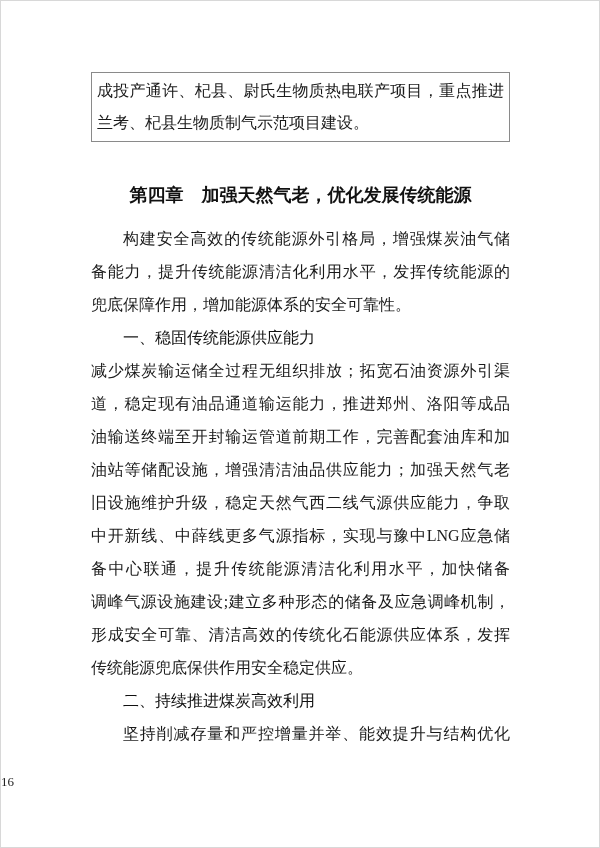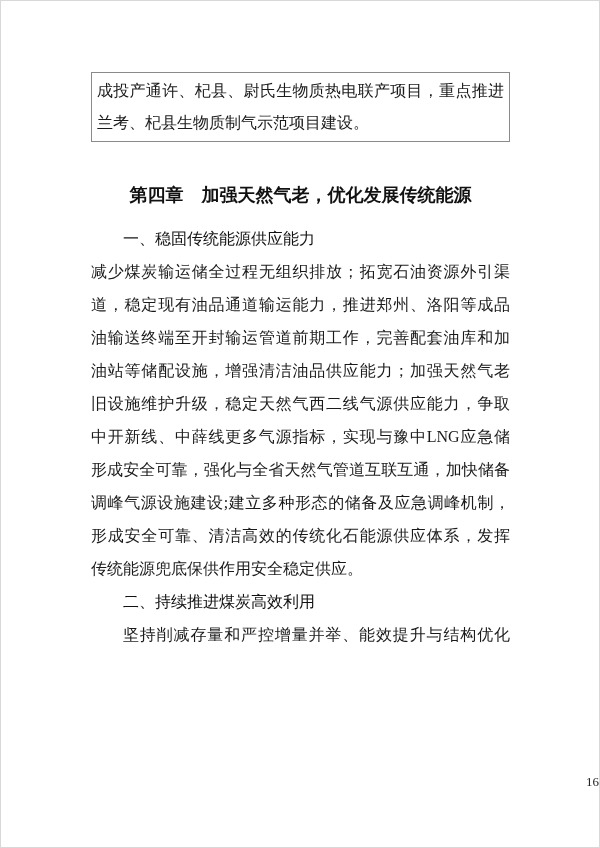--- a/index.html
+++ b/index.html
@@ -56,48 +56,53 @@
     height: 33px;
     font-weight: normal;
     text-indent: 32px;
     color: #111111;
   }
   .pageno {
     position: absolute;
     left: 0;
     right: 0;
     top: 773px;
-    text-align: right;
+    text-align: left;
     font-size: 13px;
     color: #222222;
   }
 </style>
 </head>
 <body>
 
 <div class="page">
 
   <div class="callout">
     <div class="cline just">成投产通许、杞县、尉氏生物质热电联产项目，重点推进</div>
     <div class="cline">兰考、杞县生物质制气示范项目建设。</div>
   </div>
 
   <div class="chapter">第四章　加强天然气老，优化发展传统能源</div>
 
+  <div>
+    <div class="line just ind">构建安全高效的传统能源外引格局，增强煤炭油气储</div>
+    <div class="line just">备能力，提升传统能源清洁化利用水平，发挥传统能源的</div>
+    <div class="line">兜底保障作用，增加能源体系的安全可靠性。</div>
+  </div>
 
   <div class="heading">一、稳固传统能源供应能力</div>
 
   <div>
     <div class="line just">减少煤炭输运储全过程无组织排放；拓宽石油资源外引渠</div>
     <div class="line just">道，稳定现有油品通道输运能力，推进郑州、洛阳等成品</div>
     <div class="line just">油输送终端至开封输运管道前期工作，完善配套油库和加</div>
     <div class="line just">油站等储配设施，增强清洁油品供应能力；加强天然气老</div>
     <div class="line just">旧设施维护升级，稳定天然气西二线气源供应能力，争取</div>
     <div class="line just">中开新线、中薛线更多气源指标，实现与豫中LNG应急储</div>
-    <div class="line just">形成安全可靠，强化与全省天然气管道互联互通，加快储备</div>
+    <div class="line just">备中心联通，提升传统能源清洁化利用水平，加快储备</div>
     <div class="line just">调峰气源设施建设;建立多种形态的储备及应急调峰机制，</div>
     <div class="line just">形成安全可靠、清洁高效的传统化石能源供应体系，发挥</div>
     <div class="line">传统能源兜底保供作用安全稳定供应。</div>
   </div>
 
   <div class="heading">二、持续推进煤炭高效利用</div>
 
   <div>
     <div class="line just ind">坚持削减存量和严控增量并举、能效提升与结构优化</div>
   </div>

